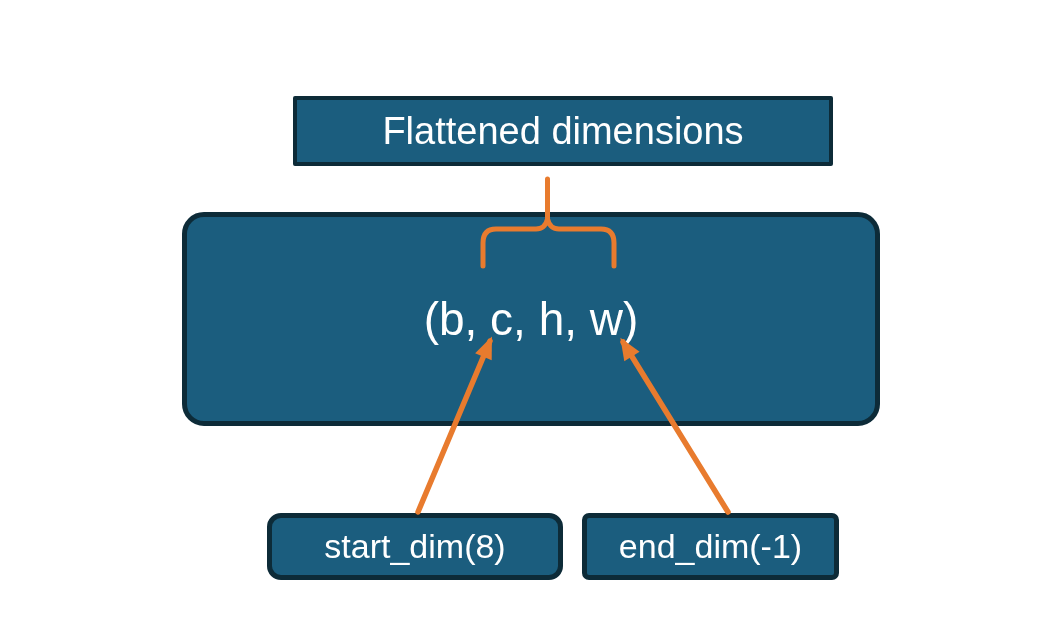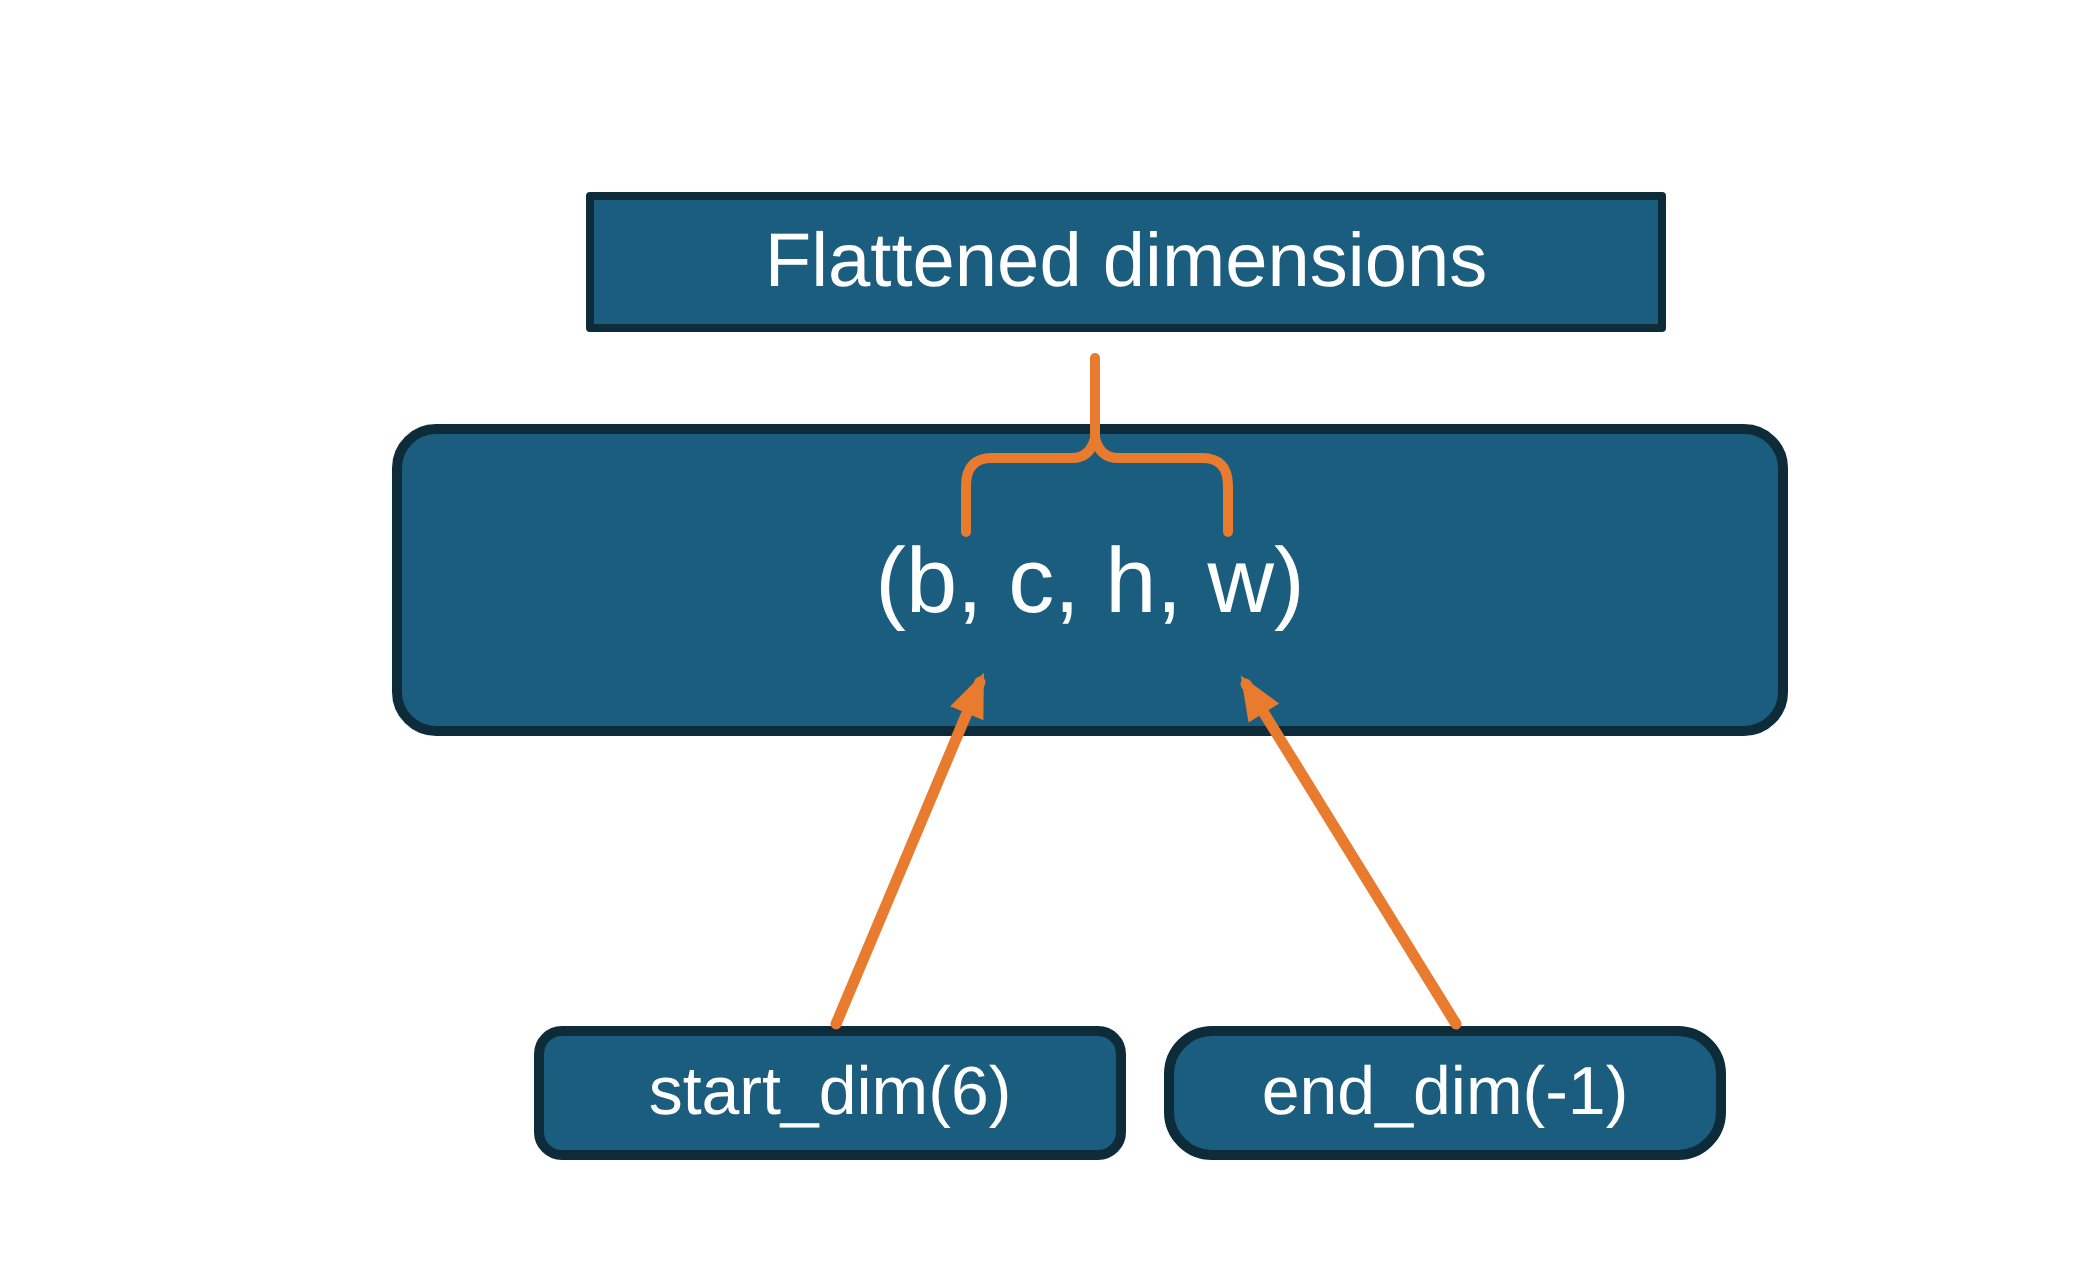--- a/index.html
+++ b/index.html
@@ -22,32 +22,32 @@
     align-items:center;
     justify-content:center;
     white-space:nowrap;
   }
   .node--top{
     left:293px;top:96px;width:540px;height:70px;
     border-radius:2px;border-width:4px;
     font-size:38px;
   }
   .node--main{
-    left:196px;top:212px;width:698px;height:156px;
+    left:182px;top:212px;width:698px;height:214px;
     border-radius:22px;
     font-size:46px;
   }
   .node--start{
     left:267px;top:513px;width:296px;height:67px;
     border-radius:14px;
     font-size:34px;
   }
   .node--end{
-    left:582px;top:513px;width:281px;height:67px;
-    border-radius:24px;
+    left:582px;top:513px;width:257px;height:67px;
+    border-radius:7px;
     font-size:34px;
   }
   .overlay{
     position:absolute;left:0;top:0;width:1038px;height:632px;
     pointer-events:none;
   }
   .connector{
     stroke:var(--accent);
     fill:none;
     stroke-width:5;
@@ -69,21 +69,21 @@
 
   <div class="node node--top">
     <span>Flattened dimensions</span>
   </div>
 
   <div class="node node--main">
     <span>(b, c, h, w)</span>
   </div>
 
   <div class="node node--start">
-    <span>start_dim(6)</span>
+    <span>start_dim(8)</span>
   </div>
 
   <div class="node node--end">
     <span>end_dim(-1)</span>
   </div>
 
   <svg class="overlay" width="1038" height="632" viewBox="0 0 1038 632" xmlns="http://www.w3.org/2000/svg">
     <defs>
       <marker id="arrowhead" markerUnits="userSpaceOnUse" markerWidth="26" markerHeight="22" refX="18" refY="10" orient="auto">
         <path class="arrowhead-fill" d="M1,1 L23,10 L1,19 Z"></path>

